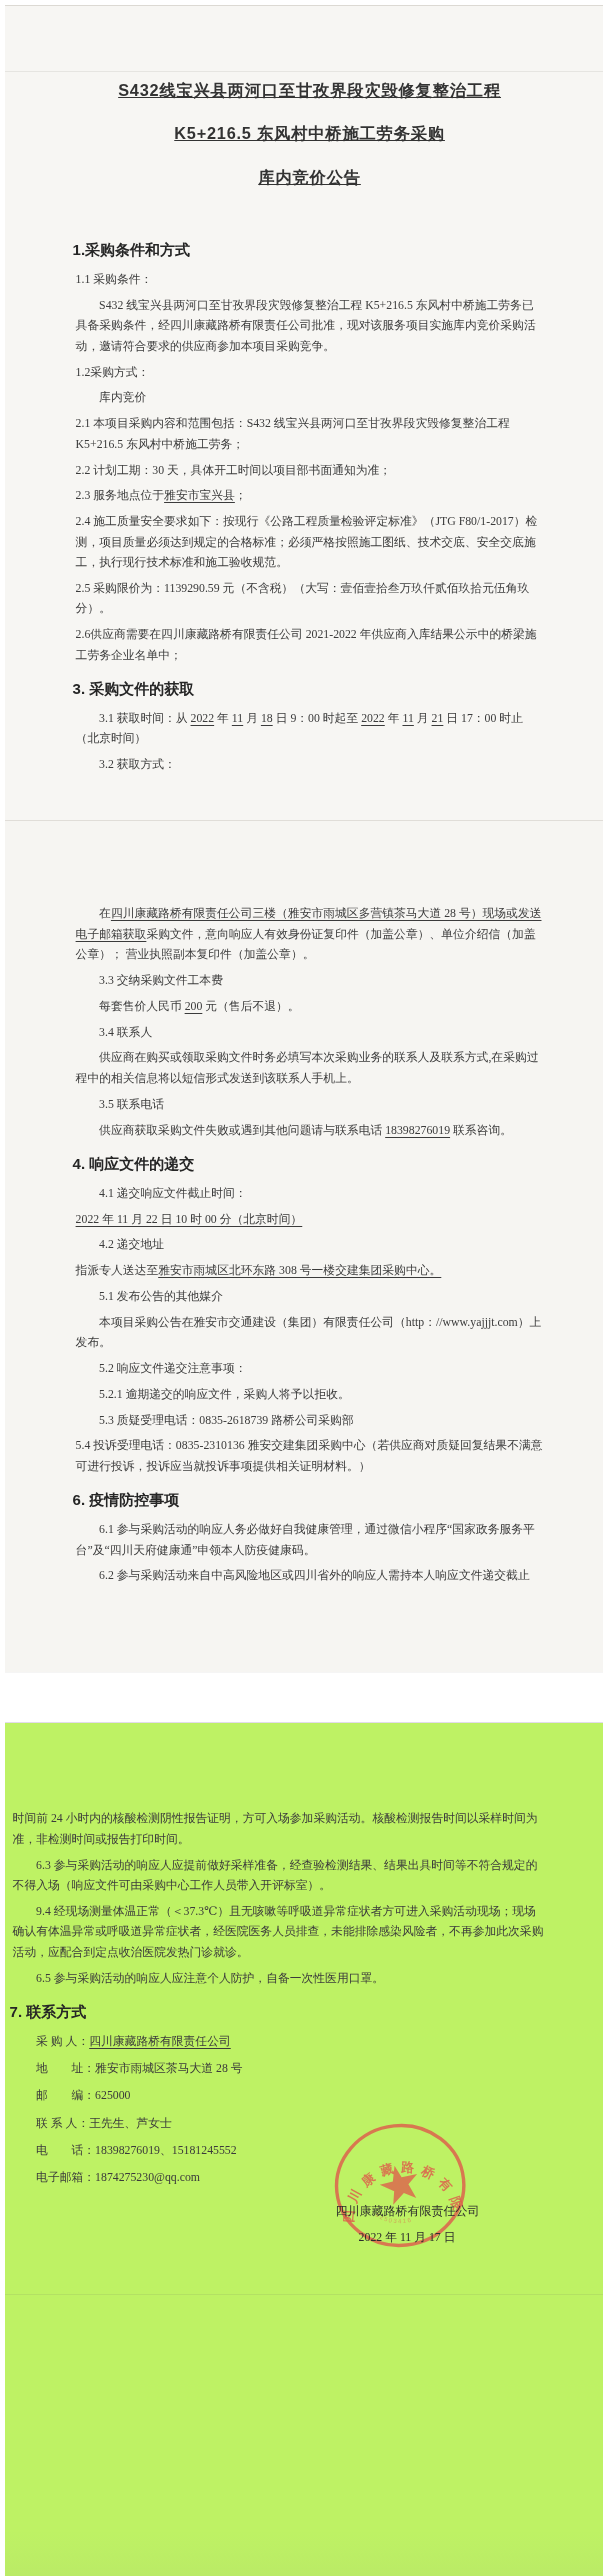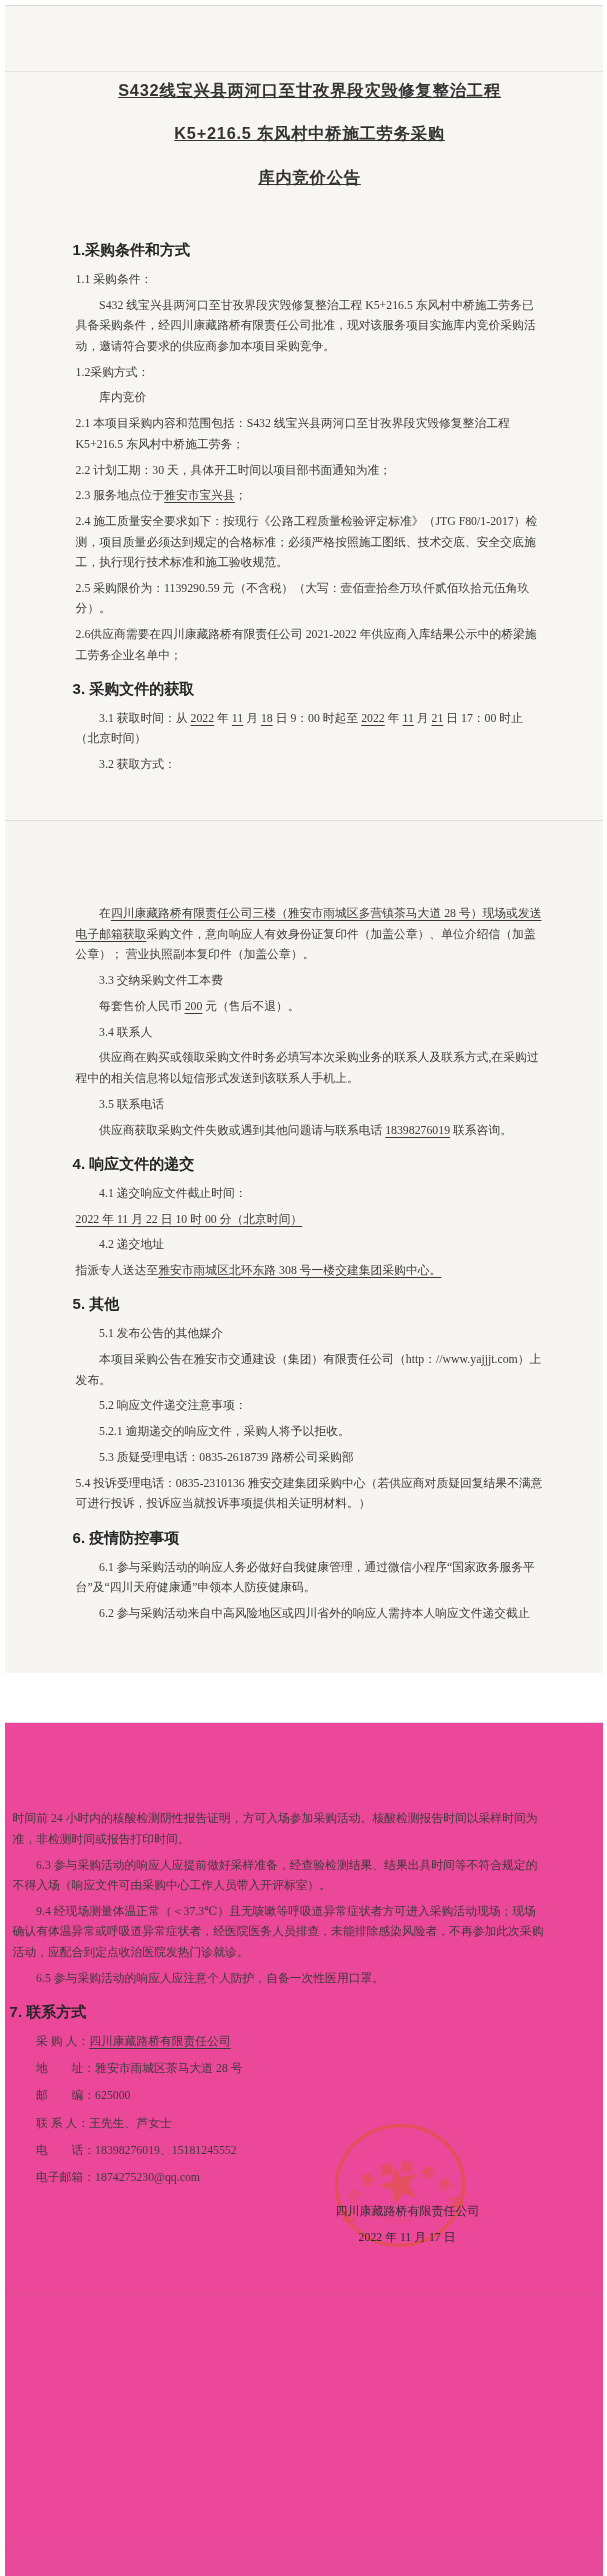--- a/index.html
+++ b/index.html
@@ -2,21 +2,21 @@
 <html style="font-size:12px"><head>
 <meta charset="utf-8">
 <style>
   html,body{margin:0;padding:0;background:#ffffff;}
   .canvas{position:relative;width:607px;height:2576px;background:#ffffff;overflow:hidden;
           font-family:"Liberation Serif","DejaVu Serif",serif;color:#3b3b3b;}
   .page{position:absolute;left:4.6px;width:598px;box-sizing:border-box;
         padding:0 59px 0 71px;overflow:hidden;}
   #page1{top:4.6px;height:856px;padding-top:74px;background:#f7f6f3;border-top:0.8px solid #dcd9d3;box-shadow:0 0.8px 0 rgba(0,0,0,.05);}
   #page2{top:820px;height:852px;padding-top:77px;background:#f6f5f2;border-top:0.8px solid #e0ddd8;box-shadow:0 0.8px 0 rgba(0,0,0,.05);}
-  #page3{top:1722px;height:854px;padding-top:80px;background:#ec4899;border-top:0.8px solid #e2dcea;position:absolute;padding-left:8px;}
+  #page3{top:1722px;height:854px;padding-top:80px;background:#bef264;border-top:0.8px solid #e2dcea;position:absolute;padding-left:8px;}
   p{margin:5.3px 0;line-height:20.5px;font-size:11.8px;}
   .ind{text-indent:23.5px;}
   .pad{padding-left:23.5px;}
   .hd{font-family:"Liberation Sans","DejaVu Sans",sans-serif;font-weight:700;font-size:15px;
       color:#262626;margin:13.7px 0 9px -3px;line-height:20px;}
   .hd.first{margin-top:53px;}
   .title{font-family:"Liberation Sans","DejaVu Sans",sans-serif;font-weight:700;font-size:16.3px;
          color:#333;text-align:center;margin:0 0 23px 0;line-height:20.5px;letter-spacing:0.8px;text-decoration:underline;}
   .ul{text-decoration:underline;text-underline-offset:3px;text-decoration-thickness:0.8px;}
   .crease{position:absolute;left:0;width:100%;height:0.8px;background:rgba(110,104,95,.12);}
@@ -64,21 +64,20 @@
     <p class="ind">供应商在购买或领取采购文件时务必填写本次采购业务的联系人及联系方式,在采购过程中的相关信息将以短信形式发送到该联系人手机上。</p>
     <p class="pad">3.5 联系电话</p>
     <p class="ind"><span>供应商获取采购文件失败或遇到其他问题请与联系电话 </span><span class="ul">18398276019</span><span> 联系咨询。</span></p>
 
     <div class="hd">4. 响应文件的递交</div>
     <p class="pad">4.1 递交响应文件截止时间：</p>
     <p><span class="ul">2022 年 11 月 22 日 10 时 00 分（北京时间）</span></p>
     <p class="pad">4.2 递交地址</p>
     <p><span>指派专人送达至</span><span class="ul">雅安市雨城区北环东路 308 号一楼交建集团采购中心。</span></p>
 
-    <div class="hd">5. 其他</div>
     <p class="pad">5.1 发布公告的其他媒介</p>
     <p class="ind">本项目采购公告在雅安市交通建设（集团）有限责任公司（http：//www.yajjjt.com）上发布。</p>
     <p class="pad">5.2 响应文件递交注意事项：</p>
     <p class="pad">5.2.1 逾期递交的响应文件，采购人将予以拒收。</p>
     <p class="pad">5.3 质疑受理电话：0835-2618739 路桥公司采购部</p>
     <p>5.4 投诉受理电话：0835-2310136 雅安交建集团采购中心（若供应商对质疑回复结果不满意可进行投诉，投诉应当就投诉事项提供相关证明材料。）</p>
 
     <div class="hd">6. 疫情防控事项</div>
     <p class="ind">6.1 参与采购活动的响应人务必做好自我健康管理，通过微信小程序“国家政务服务平台”及“四川天府健康通”申领本人防疫健康码。</p>
     <p class="ind">6.2 参与采购活动来自中高风险地区或四川省外的响应人需持本人响应文件递交截止</p>

